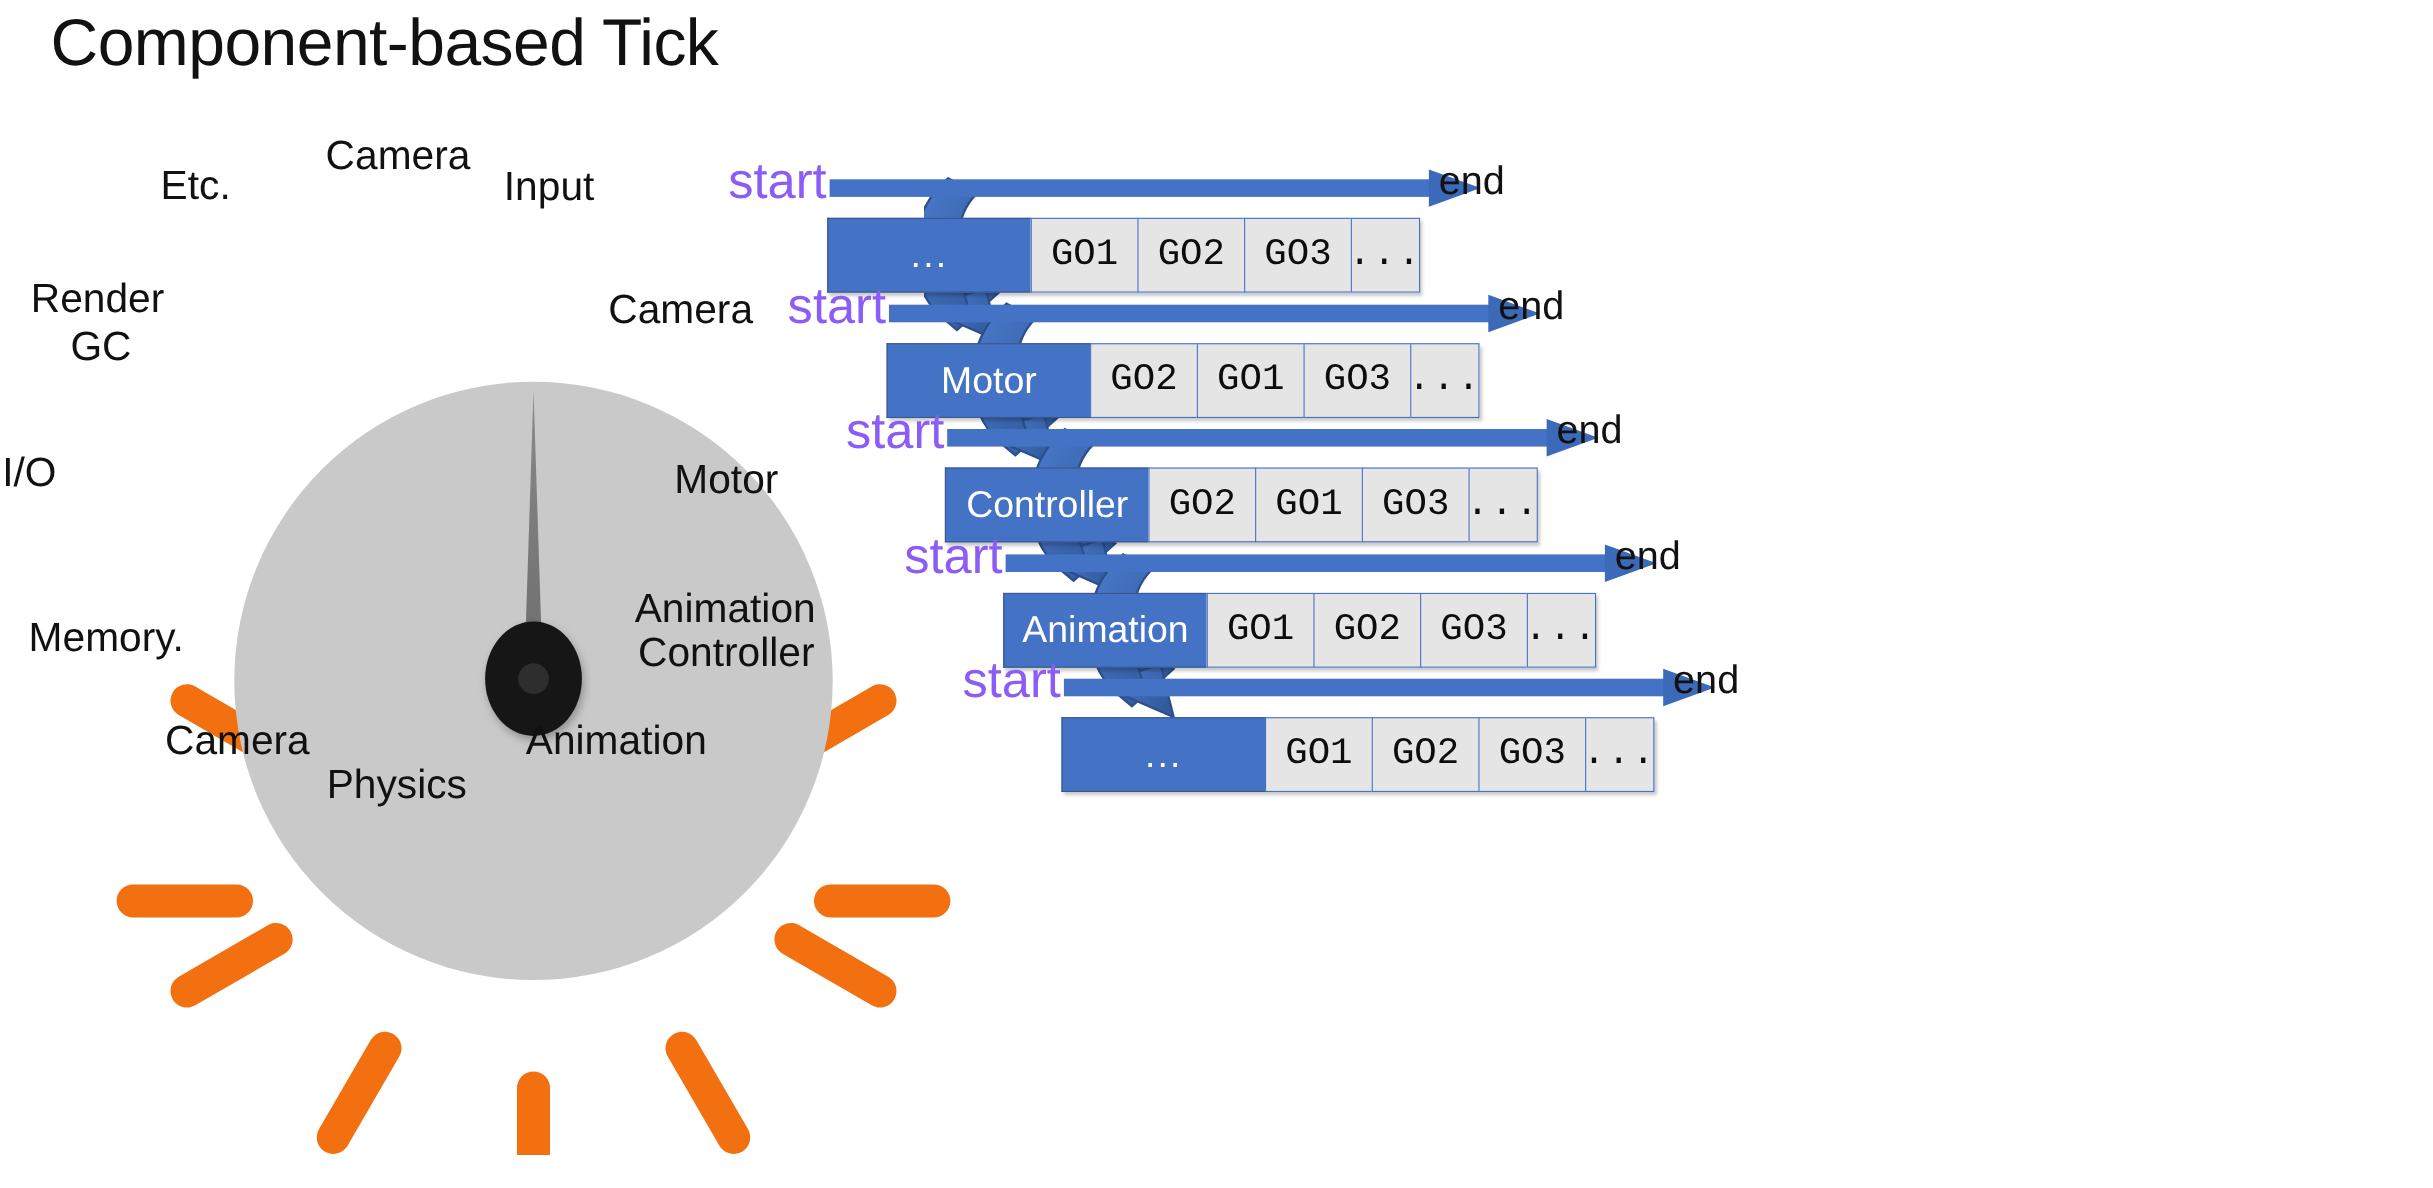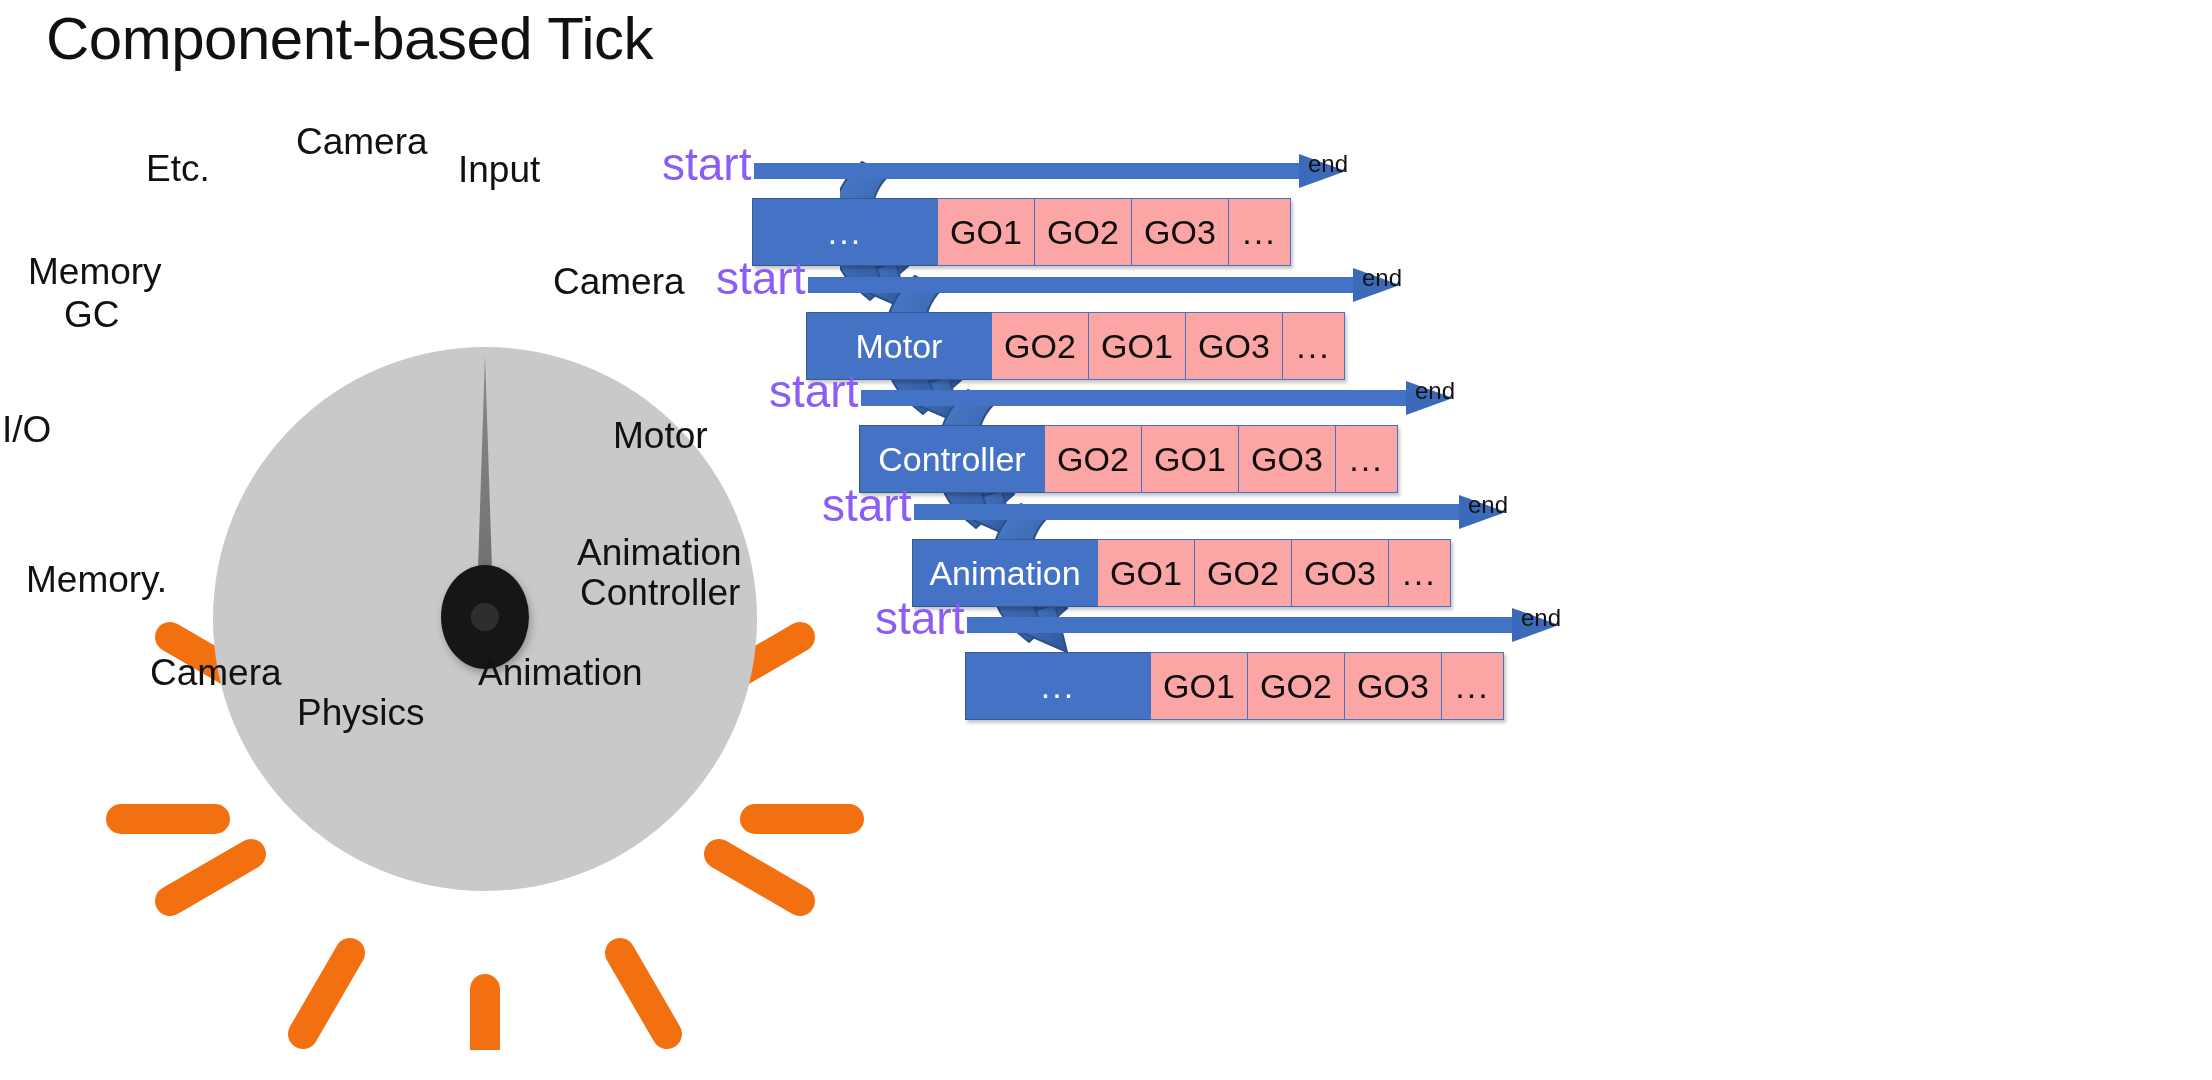--- a/index.html
+++ b/index.html
@@ -54,21 +54,21 @@
 
   .tl-start {
     position: absolute;
     font-size: 46px;
     line-height: 40px;
     white-space: nowrap;
     color: #8b5cf6;
   }
   .tl-end {
     position: absolute;
-    font-size: 24px;
+    font-size: 36px;
     line-height: 40px;
     white-space: nowrap;
     color: #111111;
   }
 
   .tl-bar {
     position: absolute;
     display: flex;
     height: 68px;
     box-shadow: 2px 3px 3px rgba(0,0,0,0.22);
@@ -80,24 +80,25 @@
     font-size: 34px;
     box-sizing: border-box;
   }
   .cell.head {
     background: #4472C4;
     color: #ffffff;
     border: 1px solid #38578f;
     border-right: none;
   }
   .cell.go {
-    background: #fca5a5;
+    background: #e5e5e5;
     color: #0d0d0d;
     border: 1px solid #4472C4;
     border-right: none;
+    font-family: Liberation Mono, monospace;
   }
   .cell.go.last { border-right: 1px solid #4472C4; }
   .cell.dots { letter-spacing: 2px; }
 
   
   .connector { position: absolute; }
 </style>
 </head>
 <body>
 
@@ -135,21 +136,21 @@
 
     <polygon points="485,205 493,450 477,450" fill="url(#handGrad)"></polygon>
 
     <ellipse cx="485" cy="467" rx="44" ry="52" fill="#171717" filter="url(#softShadow)"></ellipse>
     <circle cx="485" cy="467" r="14" fill="#2e2e2e"></circle>
   </svg>
 
   <div class="clock-label" style="left:296px; top:-28px;">Camera</div>
   <div class="clock-label" style="left:146px; top:-1px;">Etc.</div>
   <div class="clock-label" style="left:458px; top:0px;">Input</div>
-  <div class="clock-label" style="left:28px; top:102px;">Memory</div>
+  <div class="clock-label" style="left:28px; top:102px;">Render</div>
   <div class="clock-label" style="left:64px; top:145px;">GC</div>
   <div class="clock-label" style="left:553px; top:112px;">Camera</div>
   <div class="clock-label" style="left:2px; top:260px;">I/O</div>
   <div class="clock-label" style="left:613px; top:266px;">Motor</div>
   <div class="clock-label" style="left:26px; top:410px;">Memory.</div>
   <div class="clock-label" style="left:577px; top:383px;">Animation</div>
   <div class="clock-label" style="left:580px; top:423px;">Controller</div>
   <div class="clock-label" style="left:150px; top:503px;">Camera</div>
   <div class="clock-label" style="left:478px; top:503px;">Animation</div>
   <div class="clock-label" style="left:297px; top:543px;">Physics</div>

